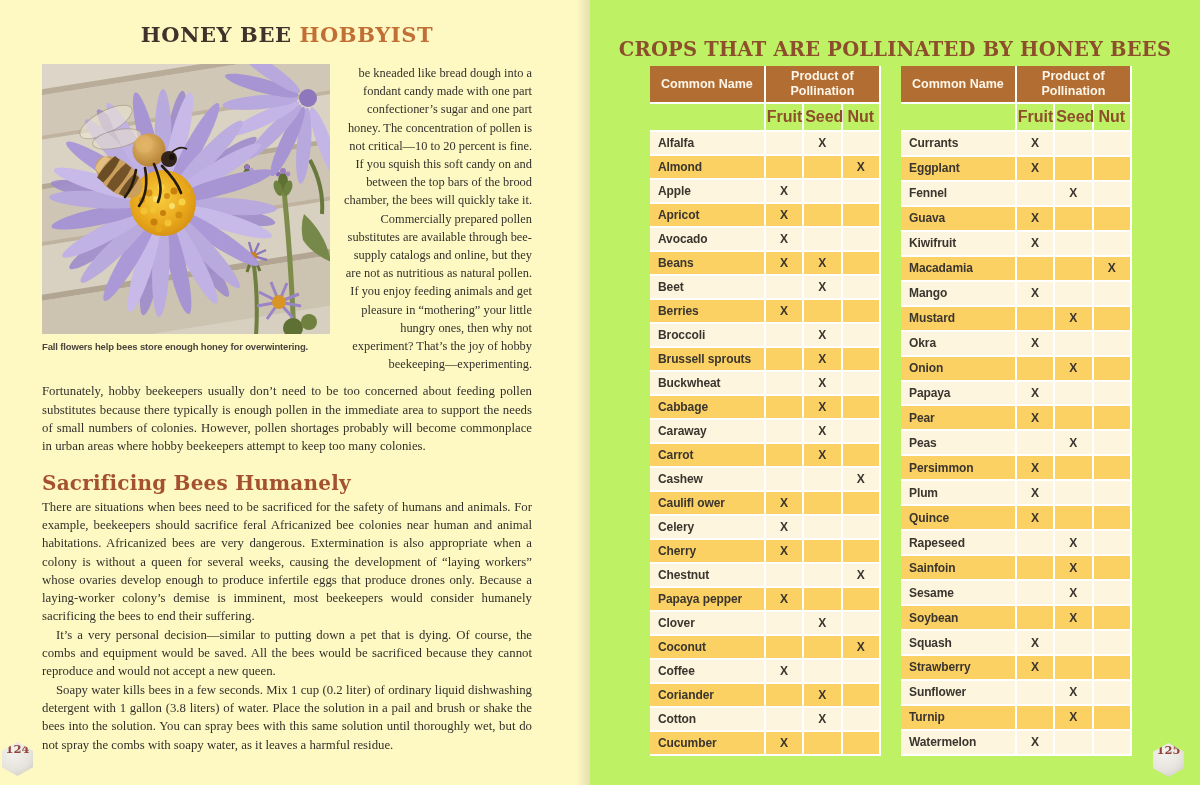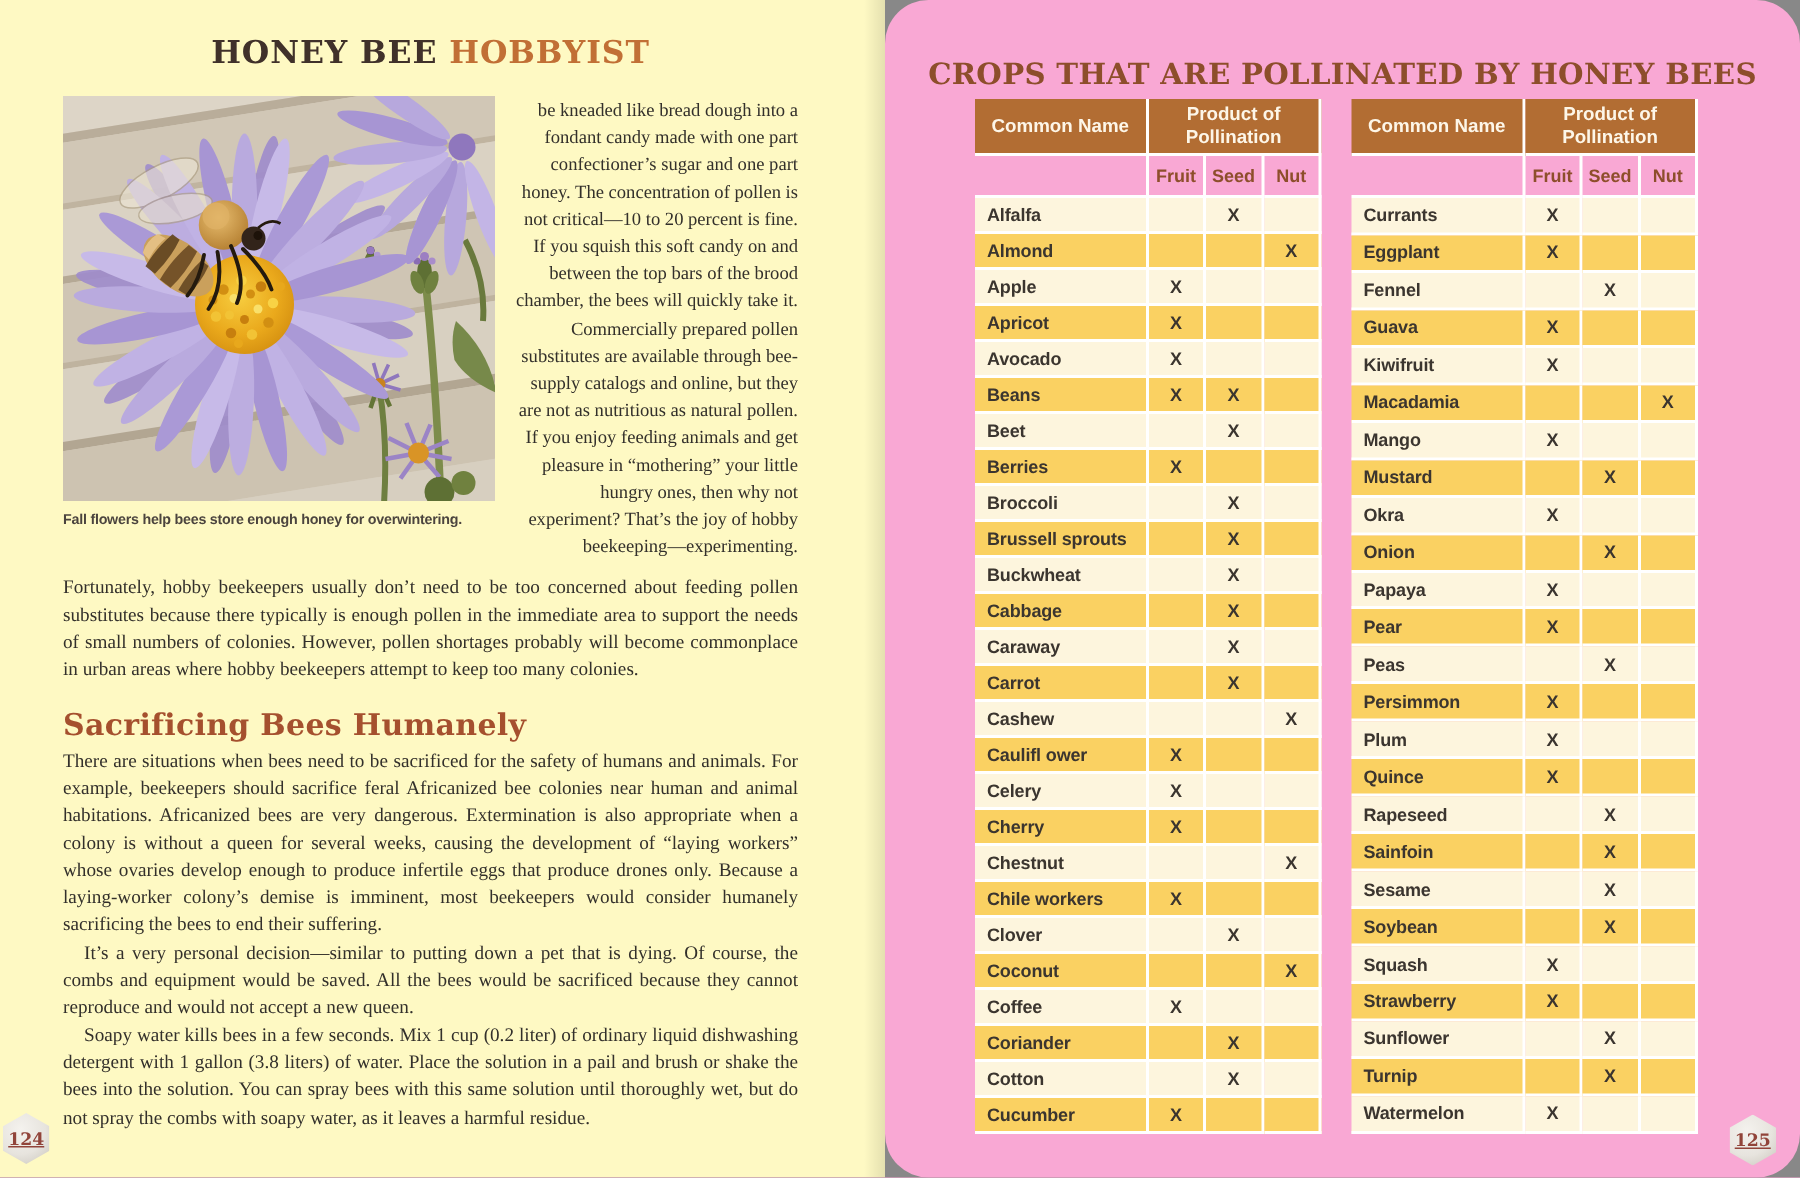--- a/index.html
+++ b/index.html
@@ -20,40 +20,40 @@
   .photo-caption{margin-top:7px;font-family:"Liberation Sans",sans-serif;font-weight:bold;
     font-size:9.5px;letter-spacing:-0.15px;color:#4b443e;white-space:nowrap;}
   .side-col{width:190px;font-size:12.4px;line-height:18.2px;color:#33302b;}
   .side-col p{margin:0;text-align:right;}
   .body-text{font-size:12.8px;line-height:18.3px;color:#33302b;text-align:justify;}
   .body-text p{margin:0;}
   .indent{text-indent:14px;}
   .cont-para{margin-top:9px;}
   .section-heading{margin:15px 0 3px 0;font-family:"DejaVu Serif",serif;font-weight:bold;
     font-size:20px;color:#a5502e;letter-spacing:.2px;}
-  .page-badge{position:absolute;width:31px;height:34px;display:flex;align-items:center;justify-content:center;
+  .page-badge{position:absolute;width:31px;height:34px;display:flex;align-items:flex-start;justify-content:center;
     clip-path:polygon(50% 0%,100% 26%,100% 74%,50% 100%,0% 74%,0% 26%);
     background:radial-gradient(circle at 38% 32%,#f4f2ee 0%,#e7e4de 55%,#c9c5bc 100%);
-    font-family:"DejaVu Serif",serif;font-weight:bold;font-size:11.5px;color:#91443a;text-decoration:underline;}
+    font-family:"DejaVu Serif",serif;font-weight:bold;font-size:11.5px;color:#91443a;}
   .badge-left{left:2px;top:742px;}
   .badge-right{left:563px;top:743px;}
 
   
-  .page-right{position:relative;width:610px;height:785px;background:#f9a8d4;flex:0 0 auto;border-radius:29px;}
+  .page-right{position:relative;width:610px;height:785px;background:#bef264;flex:0 0 auto;}
   .rp-title{position:absolute;top:38px;left:0;width:100%;text-align:center;
     font-family:"DejaVu Serif",serif;font-weight:bold;font-size:19.5px;letter-spacing:.2px;color:#8d4e2b;}
   .tables-wrap{position:absolute;top:66px;left:60px;width:482px;display:flex;gap:20px;}
   table.crops{width:231px;flex:0 0 auto;border-collapse:separate;border-spacing:0;table-layout:fixed;}
   table.crops col.c-name{width:50%;}
   table.crops col.c-mark{width:16.6%;}
   th.h-name,th.h-prod{background:#b26d33;color:#fdf6e8;font-family:"Liberation Sans",sans-serif;
     font-weight:bold;font-size:12.5px;line-height:15px;text-align:center;padding:3px 2px;height:30px;
     border-right:2px solid #fff;border-bottom:2px solid #fff;}
   tr.sub-head td{height:24px;background:transparent;color:#8d4e2b;
-    font-family:"Liberation Sans",sans-serif;font-weight:bold;font-size:12px;text-align:center;
+    font-family:"Liberation Sans",sans-serif;font-weight:bold;font-size:16px;text-align:center;
     border-right:2px solid #fff;border-bottom:2px solid #fff;}
   tbody.crop-body td{height:20px;border-right:2px solid #fff;border-bottom:2px solid #fff;
     font-family:"Liberation Sans",sans-serif;font-size:12px;color:#3b352f;}
   tbody.crop-body tr:nth-child(odd) td{background:#fdf5dd;}
   tbody.crop-body tr:nth-child(even) td{background:#fbd express;}
   tbody.crop-body tr:nth-child(even) td{background:#fad162;}
   tbody.crop-body td.name{padding-left:8px;font-weight:bold;letter-spacing:-0.1px;}
   tbody.crop-body td.mark{text-align:center;font-weight:bold;}
 </style>
 </head>
@@ -392,21 +392,21 @@
               <td class="mark"></td>
               <td class="mark"></td>
             </tr>
             <tr>
               <td class="name">Chestnut</td>
               <td class="mark"></td>
               <td class="mark"></td>
               <td class="mark">X</td>
             </tr>
             <tr>
-              <td class="name">Chile workers</td>
+              <td class="name">Papaya pepper</td>
               <td class="mark">X</td>
               <td class="mark"></td>
               <td class="mark"></td>
             </tr>
             <tr>
               <td class="name">Clover</td>
               <td class="mark"></td>
               <td class="mark">X</td>
               <td class="mark"></td>
             </tr>

